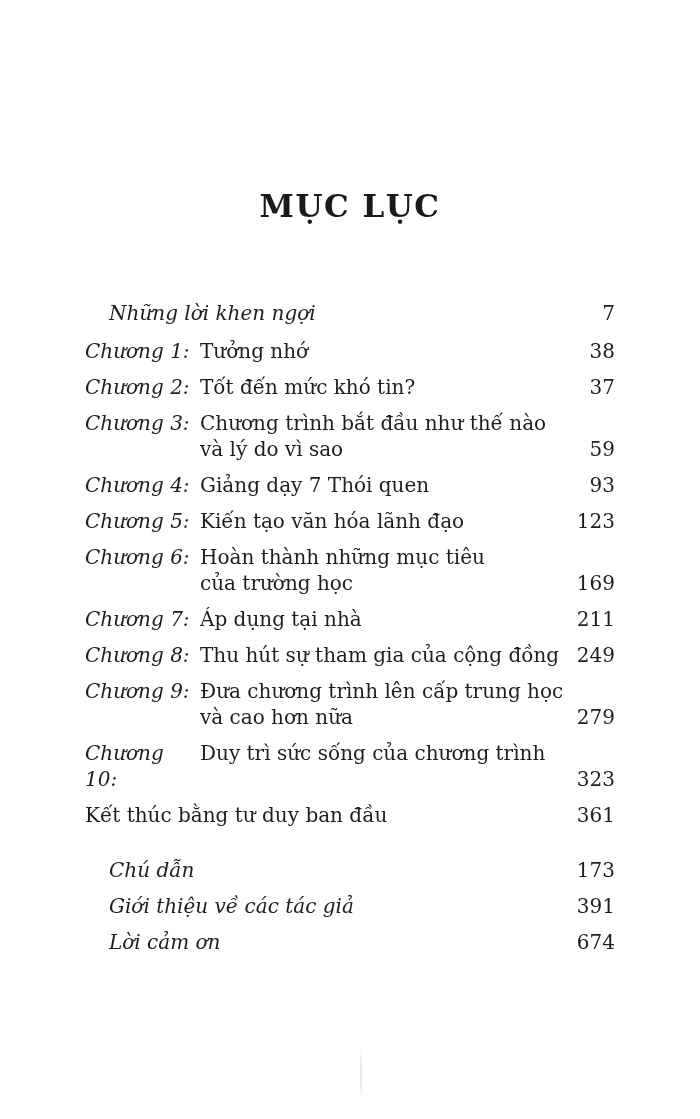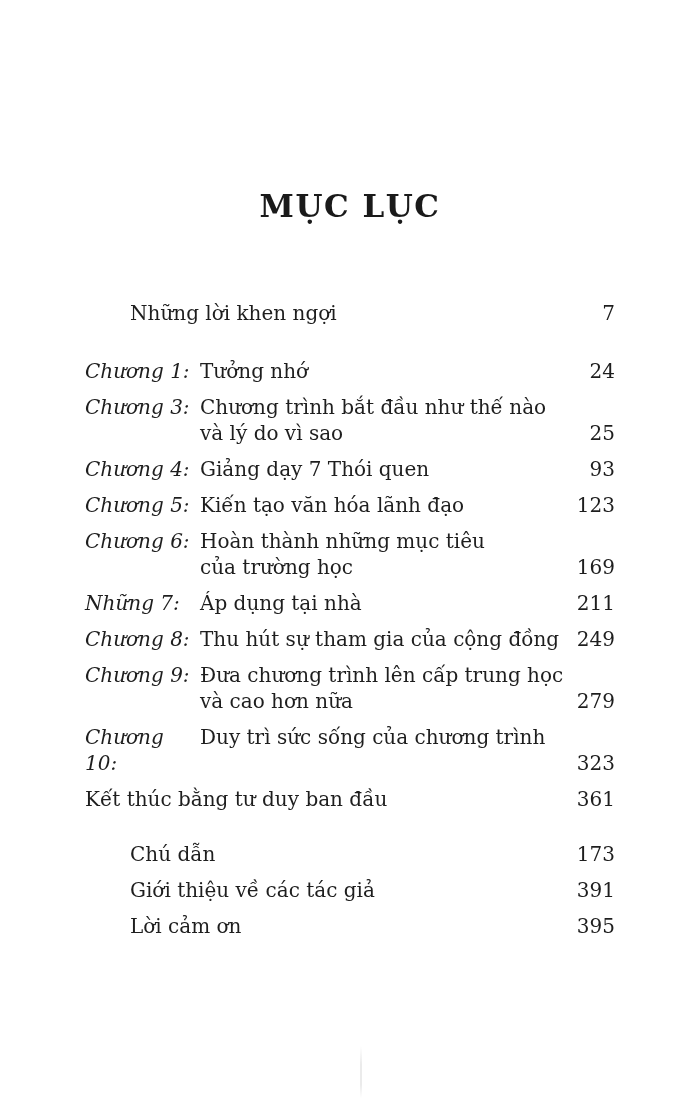--- a/index.html
+++ b/index.html
@@ -29,35 +29,36 @@
   .toc {
     margin: 74px 85px 0 85px; 
     font-size: 20px;
     line-height: 26px;
   }
   .toc-row {
     display: flex;
     align-items: stretch;
     margin-bottom: 10px;
   }
-  .toc-row.gap-lg { margin-top: 32px; }
+  .toc-row.gap-lg { margin-top: 12px; }
   .toc-row.gap-xl { margin-top: 29px; }
   .chapter-label {
     flex: none;
     width: 115px;
     font-style: italic;
     align-self: flex-start;
   }
   .entry-title {
     flex: 1 1 auto;
     white-space: pre-line;
     align-self: flex-start;
   }
   .section .entry-title {
-    margin-left: 45px;
+    margin-left: 24px;
+    font-style: italic;
   }
   .page-num {
     flex: none;
     margin-left: 12px;
     align-self: flex-end;
     text-align: right;
   }
   .fold-artifact {
     position: absolute;
     left: 360px;
@@ -77,29 +78,34 @@
   <div class="toc">
 
     <div class="toc-row section">
       <span class="entry-title">Những lời khen ngợi</span>
       <span class="page-num">7</span>
     </div>
 
     <div class="toc-row gap-lg">
       <span class="chapter-label">Chương 1:</span>
       <span class="entry-title">Tưởng nhớ</span>
-      <span class="page-num">24</span>
+      <span class="page-num">38</span>
     </div>
 
+    <div class="toc-row">
+      <span class="chapter-label">Chương 2:</span>
+      <span class="entry-title">Tốt đến mức khó tin?</span>
+      <span class="page-num">37</span>
+    </div>
 
     <div class="toc-row">
       <span class="chapter-label">Chương 3:</span>
       <span class="entry-title">Chương trình bắt đầu như thế nào
 và lý do vì sao</span>
-      <span class="page-num">25</span>
+      <span class="page-num">59</span>
     </div>
 
     <div class="toc-row">
       <span class="chapter-label">Chương 4:</span>
       <span class="entry-title">Giảng dạy 7 Thói quen</span>
       <span class="page-num">93</span>
     </div>
 
     <div class="toc-row">
       <span class="chapter-label">Chương 5:</span>
@@ -108,21 +114,21 @@
     </div>
 
     <div class="toc-row">
       <span class="chapter-label">Chương 6:</span>
       <span class="entry-title">Hoàn thành những mục tiêu
 của trường học</span>
       <span class="page-num">169</span>
     </div>
 
     <div class="toc-row">
-      <span class="chapter-label">Những 7:</span>
+      <span class="chapter-label">Chương 7:</span>
       <span class="entry-title">Áp dụng tại nhà</span>
       <span class="page-num">211</span>
     </div>
 
     <div class="toc-row">
       <span class="chapter-label">Chương 8:</span>
       <span class="entry-title">Thu hút sự tham gia của cộng đồng</span>
       <span class="page-num">249</span>
     </div>
 
@@ -149,20 +155,20 @@
       <span class="page-num">173</span>
     </div>
 
     <div class="toc-row section">
       <span class="entry-title">Giới thiệu về các tác giả</span>
       <span class="page-num">391</span>
     </div>
 
     <div class="toc-row section">
       <span class="entry-title">Lời cảm ơn</span>
-      <span class="page-num">395</span>
+      <span class="page-num">674</span>
     </div>
 
   </div>
 
   <div class="fold-artifact"></div>
 
 </div>
 
 </body></html>

